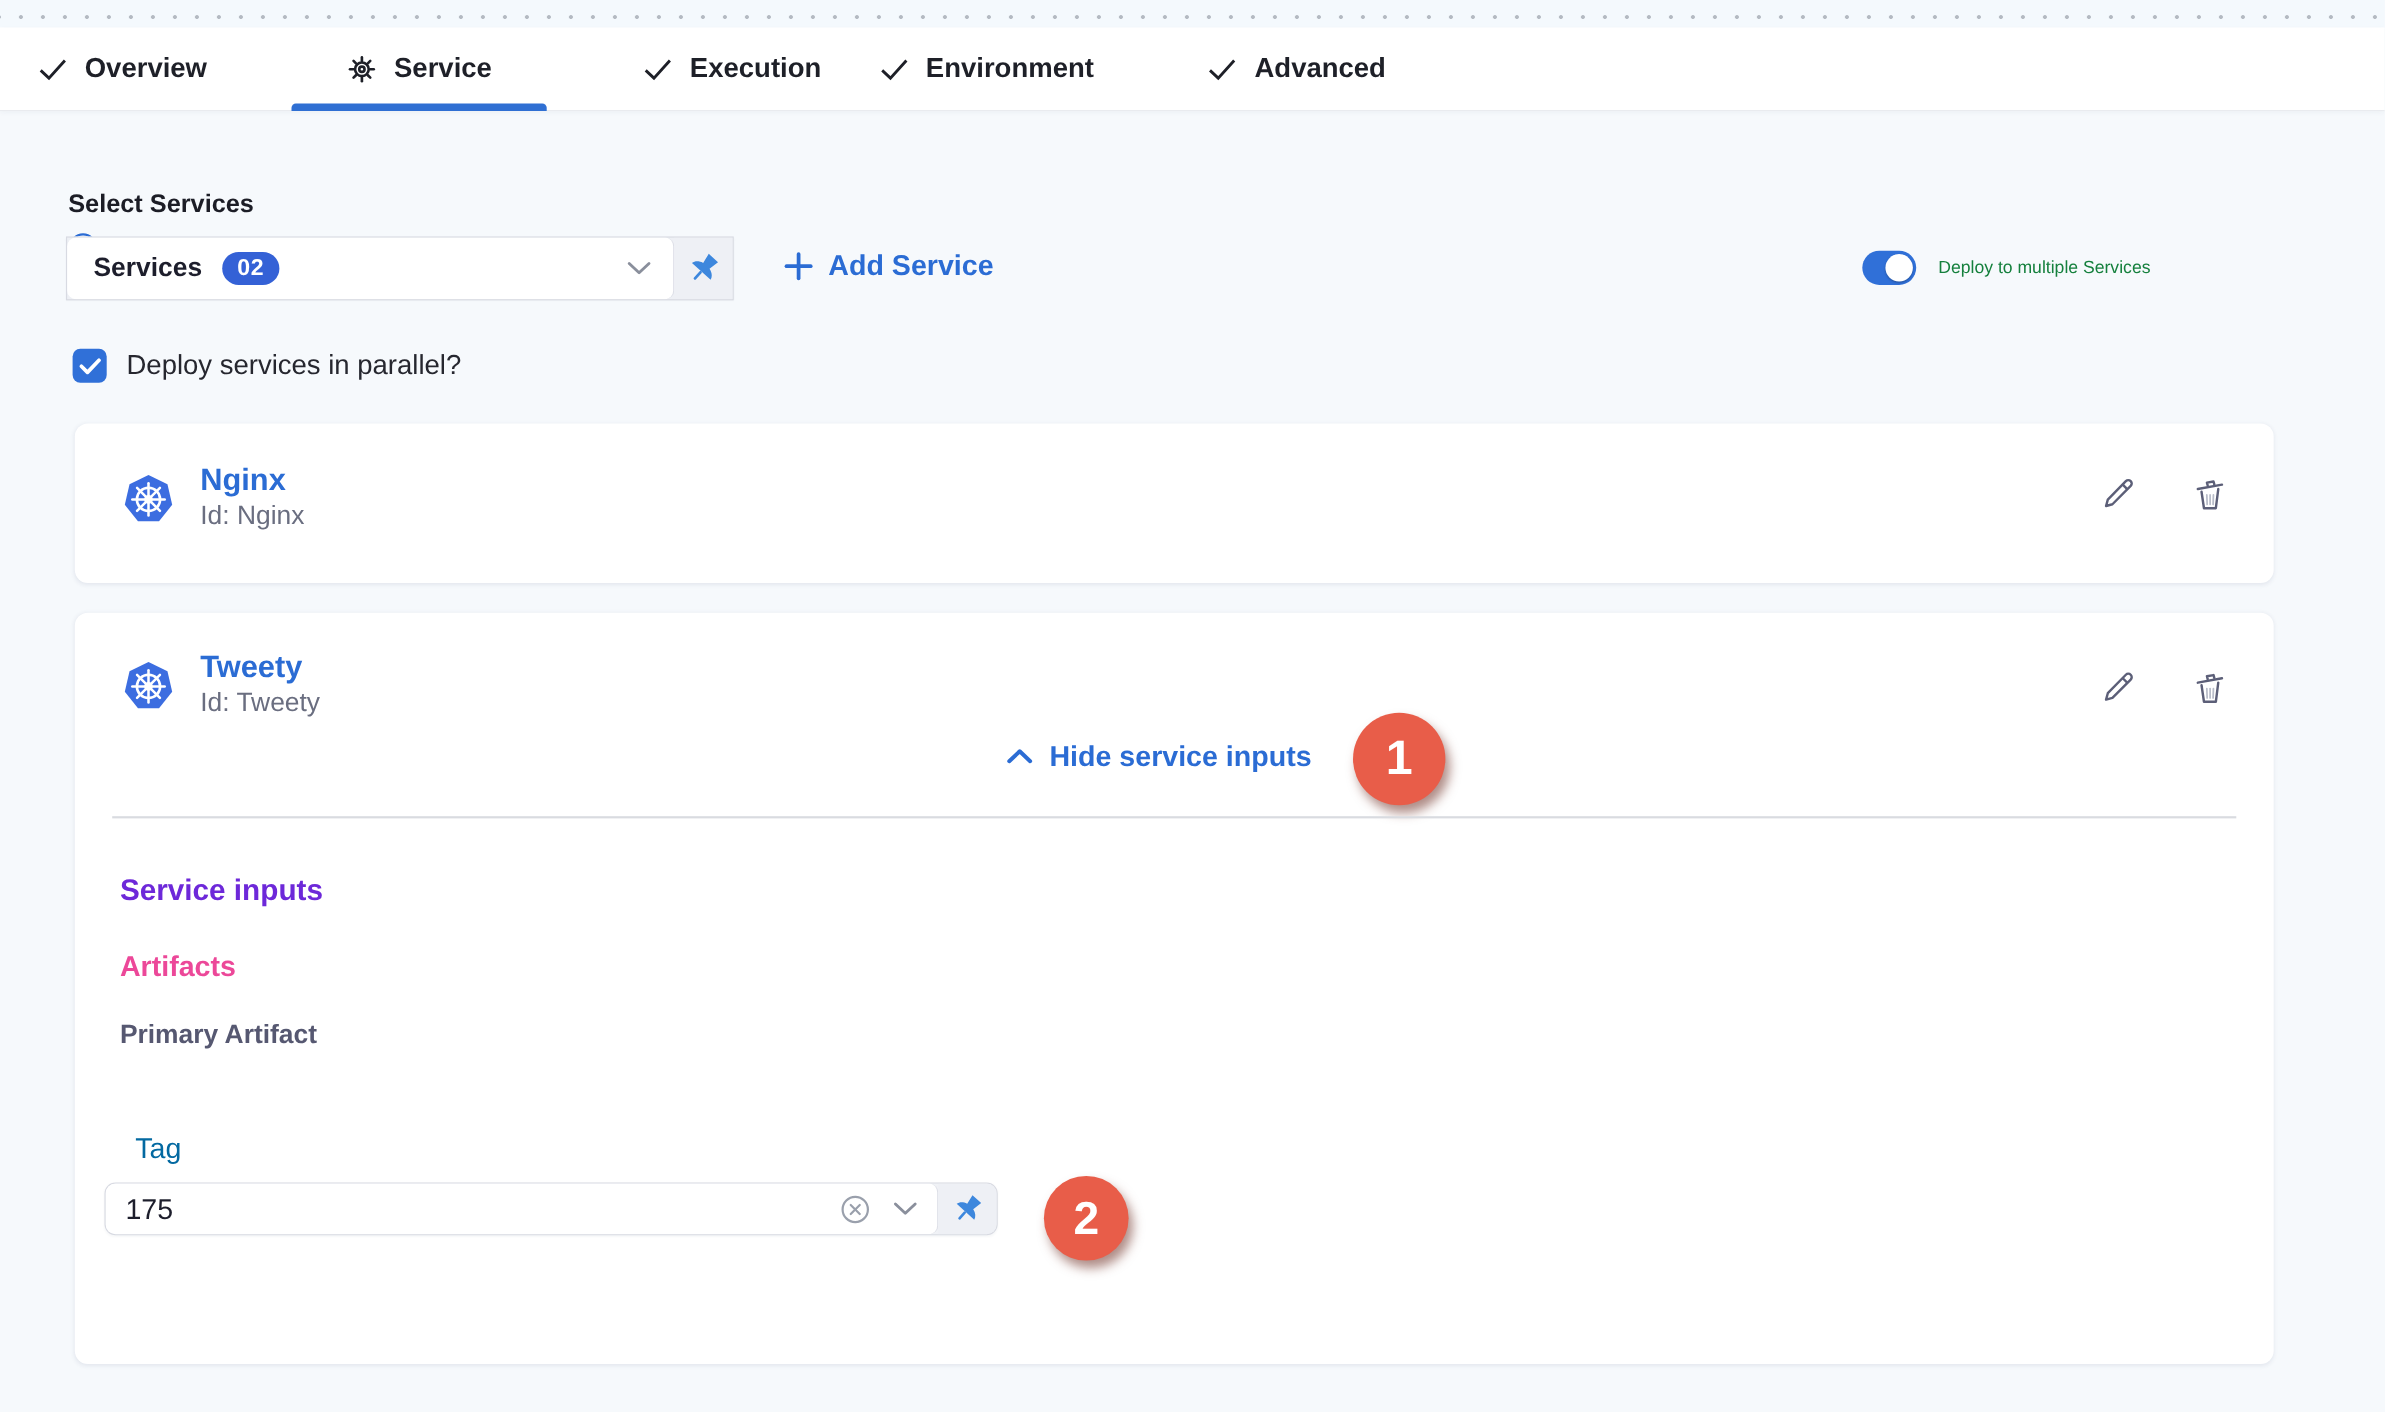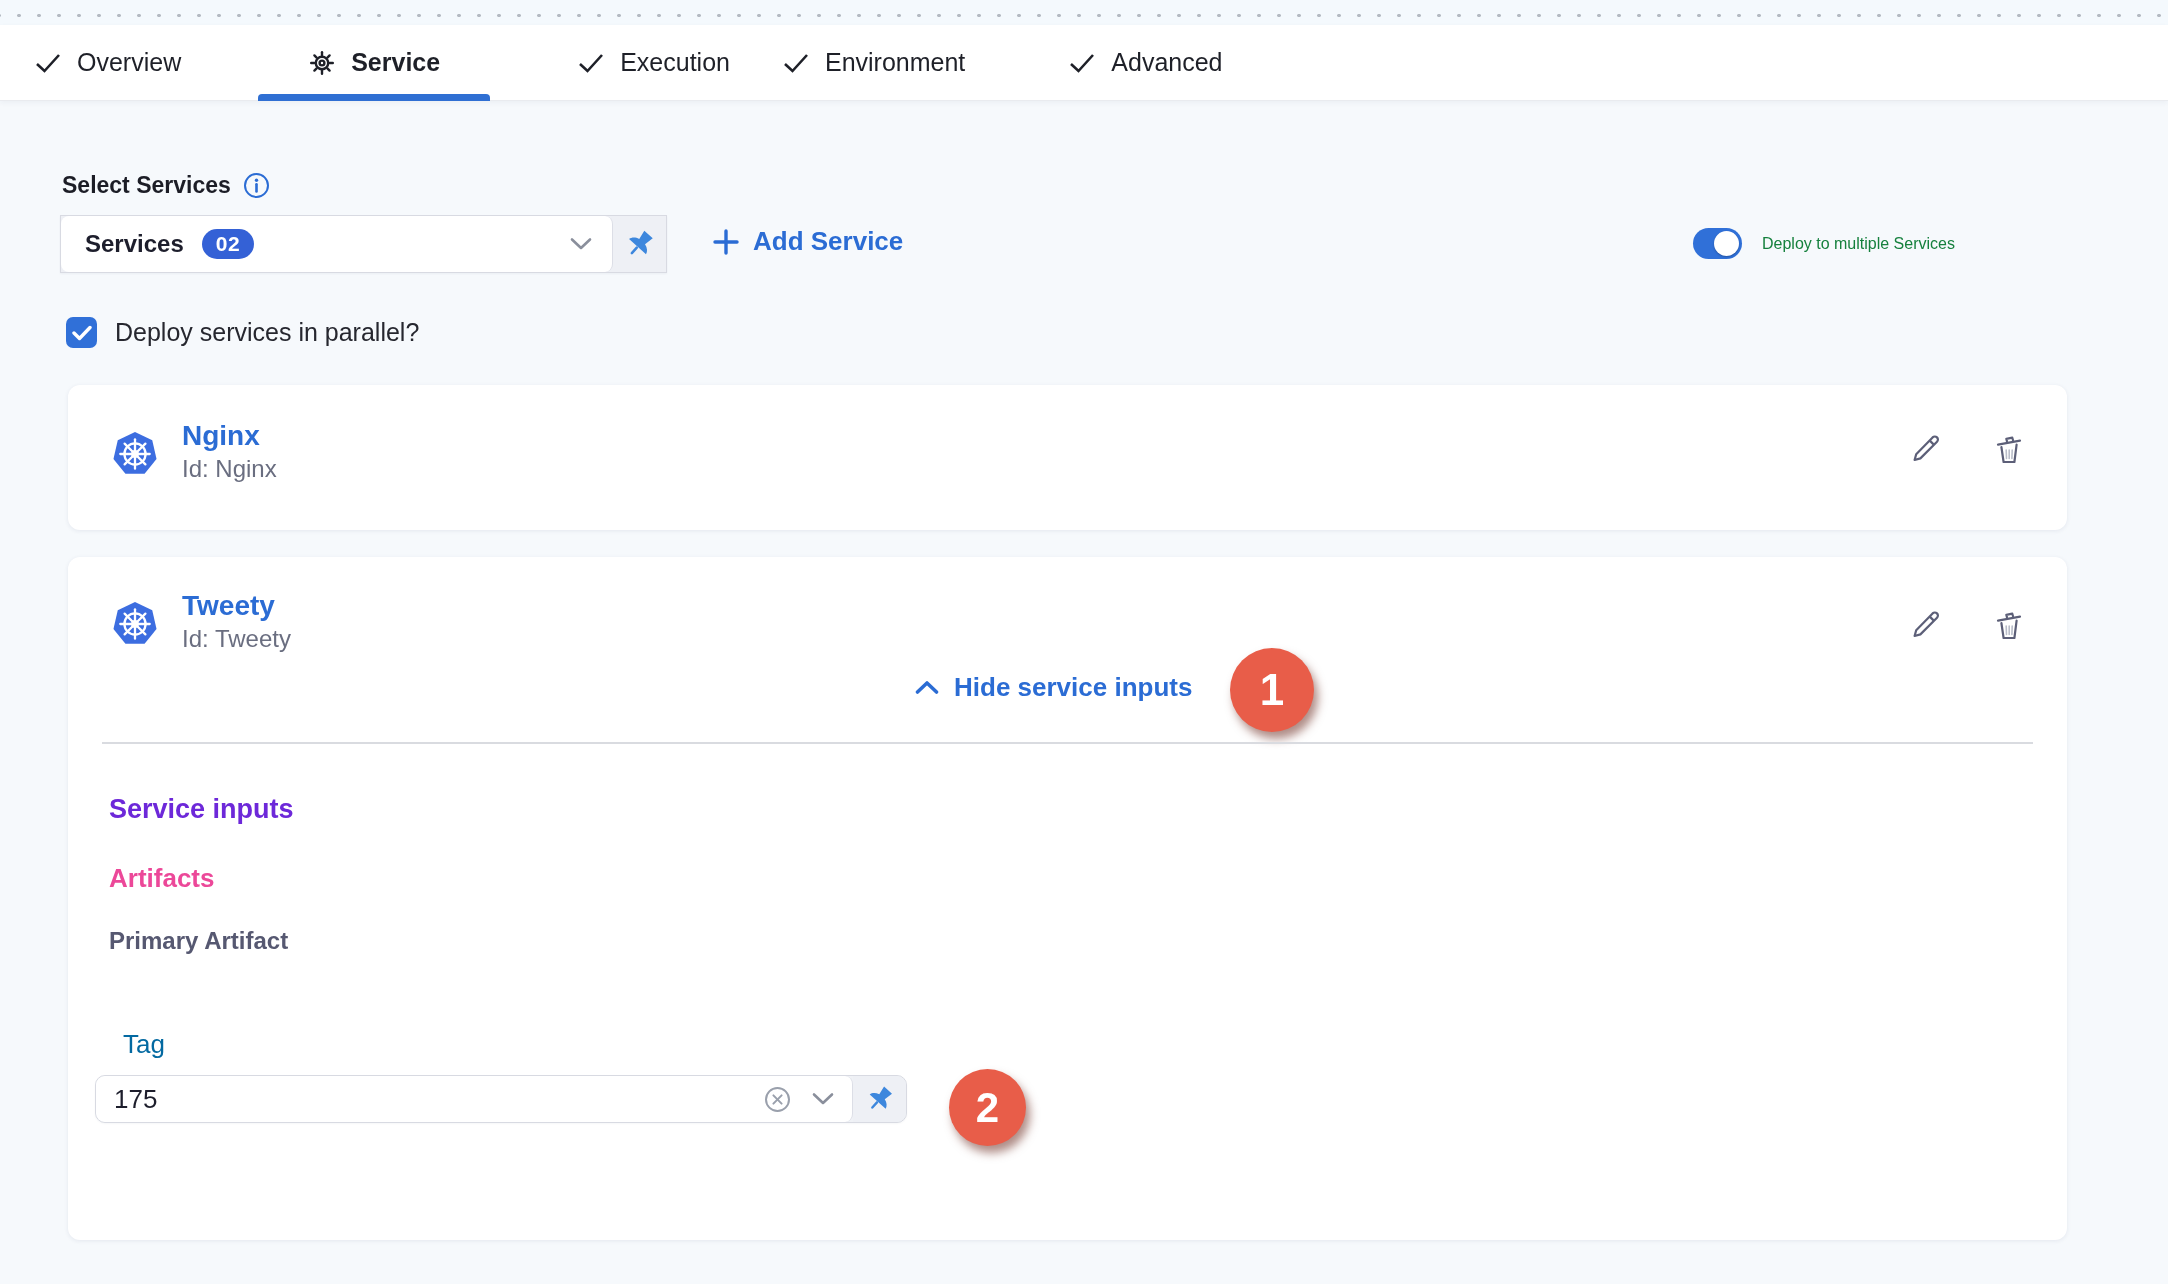--- a/index.html
+++ b/index.html
@@ -15,33 +15,33 @@
   }
 
   
   .tabbar{
     position:absolute; left:0; top:25px; width:2168px; height:76px;
     background:#ffffff; border-bottom:1px solid #e9ebef;
     box-shadow:0 2px 5px rgba(30,50,90,.05);
     display:flex; align-items:stretch; z-index:5;
   }
   .tab{ display:flex; align-items:center; gap:15px; font-size:25px; color:#1e2028;
-        font-weight:400; position:relative; cursor:pointer; }
+        font-weight:700; position:relative; cursor:pointer; }
   .tab-overview{ margin-left:35px; }
   .tab-service{ margin-left:77px; padding:0 50px; font-weight:600; }
   .tab-environment{ margin-left:53px; }
   .tab-execution{ margin-left:88px; }
   .tab-advanced{ margin-left:104px; }
   .tab .underline{ position:absolute; left:0; right:0; bottom:-1px; height:7px;
         background:#2f6fd3; border-radius:4px 4px 0 0; }
 
   .content{ position:absolute; left:0; top:102px; width:2168px; bottom:0; }
 
   
-  .select-label-row{ position:absolute; left:62px; top:70px; display:flex; gap:12px; }
+  .select-label-row{ position:absolute; left:62px; top:70px; display:flex; gap:12px;flex-direction:column; }
   .select-label{ font-size:23px; font-weight:700; color:#1c1d26; }
 
   .svc-dropdown{ position:absolute; left:60px; top:113px; width:607px; height:58px;
     border:1px solid #d8dae2; border-radius:0; background:#eef0f5; display:flex;
     box-shadow:0 1px 2px rgba(20,40,80,.05); overflow:hidden; }
   .svc-dropdown .field{ flex:1; background:#ffffff; border-radius:8px; border-right:1px solid #dcdee6;
     display:flex; align-items:center; padding:0 20px 0 24px; }
   .svc-dropdown .field-value{ font-size:24px; font-weight:600; color:#1d1e2c; }
   .count-pill{ margin-left:18px; background:#3461d6; color:#fff; font-size:21px; font-weight:700;
     border-radius:15px; padding:3px 14px; letter-spacing:.5px; }

